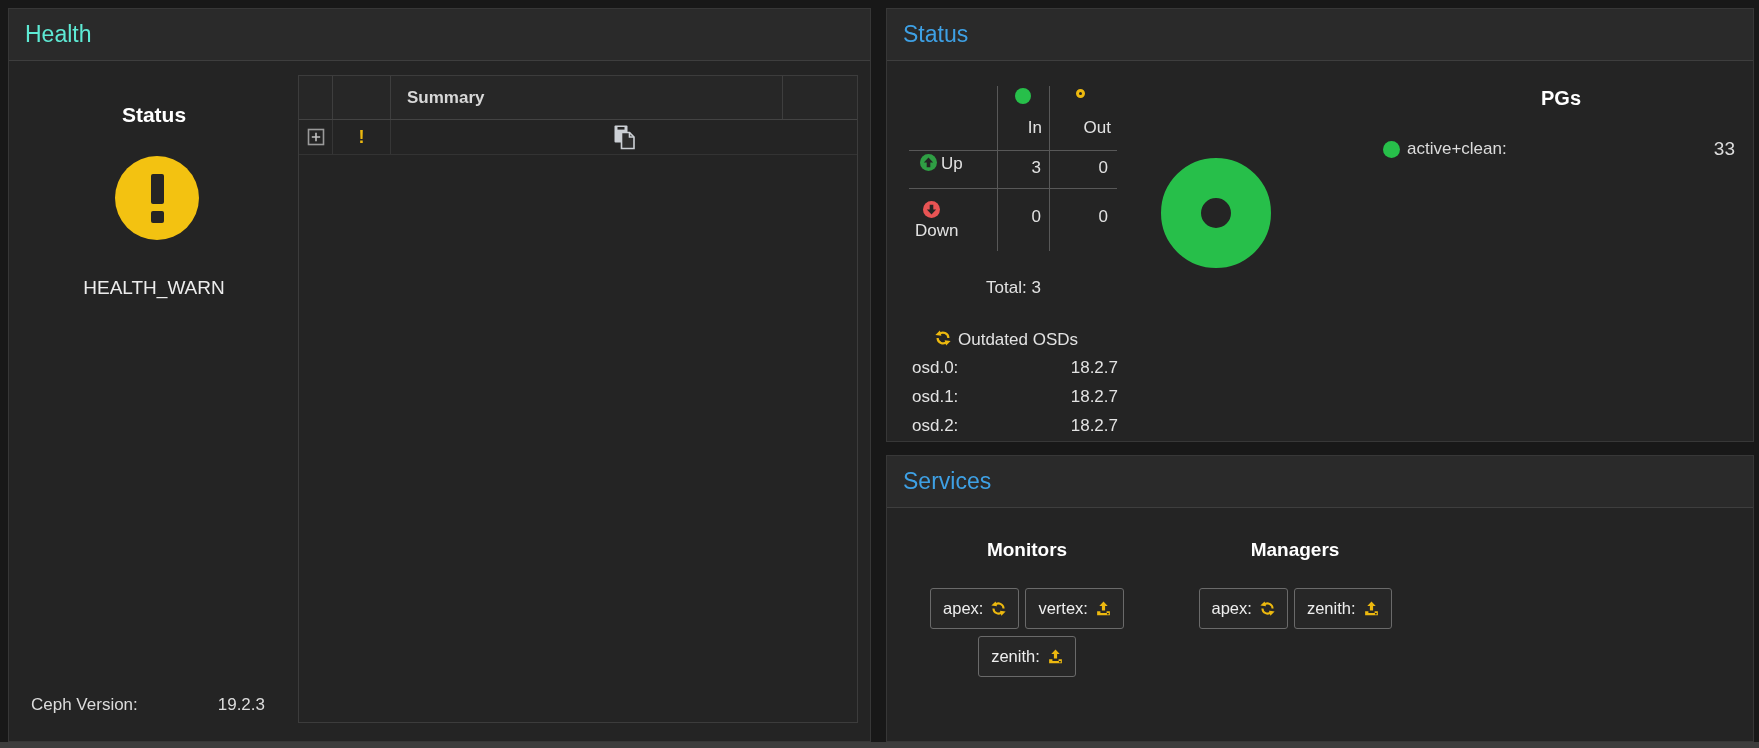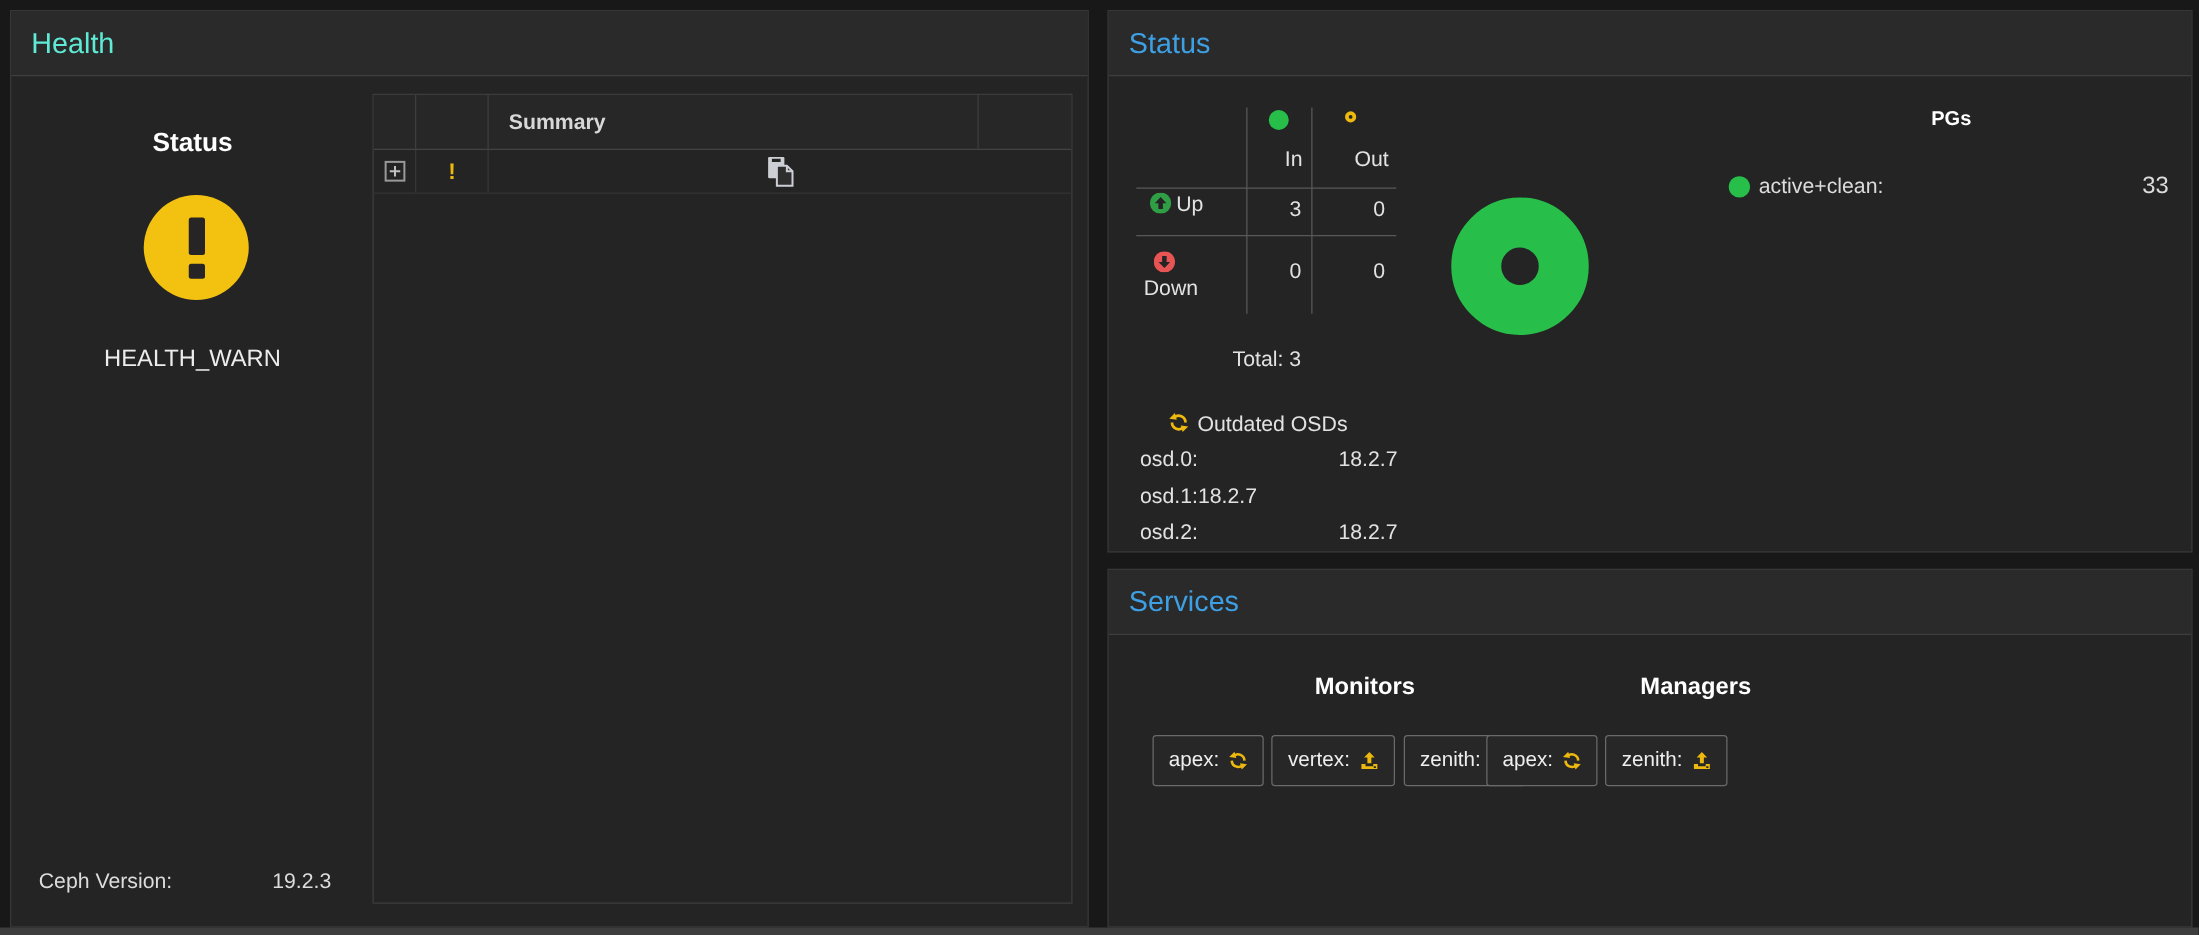--- a/index.html
+++ b/index.html
@@ -54,32 +54,32 @@
   .abs { position:absolute; }
   .t17 { font-size:17px; color:#e2e2e2; }
   .right { text-align:right; }
   .center { text-align:center; }
   .dot { border-radius:50%; }
   .flexrow { display:flex; align-items:flex-start; }
 
   .donut { position:absolute; left:274px; top:97px; width:110px; height:110px;
     border:40px solid #27bf4a; border-radius:50%; }
   .pgs-heading { position:absolute; left:574px; top:26px; width:200px; text-align:center;
-    font-size:16px; font-weight:bold; color:#ffffff; }
+    font-size:20px; font-weight:bold; color:#ffffff; }
   .pgs-legend { position:absolute; left:496px; top:77px; width:352px; display:flex; align-items:center; }
   .legend-dot { width:17px; height:17px; border-radius:50%; flex:none; }
   .legend-label { margin-left:7px; font-size:17px; }
   .legend-value { margin-left:auto; font-size:19px; }
 
   
   #services-panel { left:886px; top:455px; width:868px; height:287px; }
   .svc-group { position:absolute; top:0; }
-  .svc-heading { position:absolute; top:31px; width:100%; text-align:right;
+  .svc-heading { position:absolute; top:31px; width:100%; text-align:center;
     font-size:19px; font-weight:bold; color:#ffffff; }
-  .badge-rows { position:absolute; top:80px; width:100%; display:flex; flex-direction:row; gap:7px; }
+  .badge-rows { position:absolute; top:80px; width:100%; display:flex; flex-direction:column; gap:7px; }
   .badge-row { display:flex; justify-content:center; gap:6px; }
   .badge { display:inline-flex; align-items:center; height:41px; padding:0 12px;
     border:1px solid #6a6a6a; border-radius:3px; font-size:16.5px; color:#eeeeee; background:#272727; }
   .badge .ic { margin-left:8px; }
 
   .ic { display:inline-flex; }
   .scroll-strip { position:absolute; left:0; top:742px; width:1759px; height:6px; background:#3d3d3d; }
 </style>
 </head>
 <body>
@@ -206,21 +206,21 @@
     <div class="abs flexrow" style="left:48px; top:269px; gap:7px;">
       <svg class="ic" width="16" height="16" style="color: rgb(237, 185, 15);">
           <use href="#i-refresh"></use>
         </svg>
       <span class="t17">Outdated OSDs</span>
     </div>
     <div class="abs t17" style="left:25px; top:297px; width:206px; display:flex; justify-content:space-between;">
       <span>osd.0:</span>
       <span>18.2.7</span>
     </div>
-    <div class="abs t17" style="left:25px; top:326px; width:206px; display:flex; ">
+    <div class="abs t17" style="left:25px; top:326px; width:206px; display:flex; justify-content:space-between;">
       <span>osd.1:</span>
       <span>18.2.7</span>
     </div>
     <div class="abs t17" style="left:25px; top:355px; width:206px; display:flex; justify-content:space-between;">
       <span>osd.2:</span>
       <span>18.2.7</span>
     </div>
 
     <div class="donut" style="border-color: rgb(39, 191, 74);"></div>
     <div class="pgs-heading">PGs</div>

